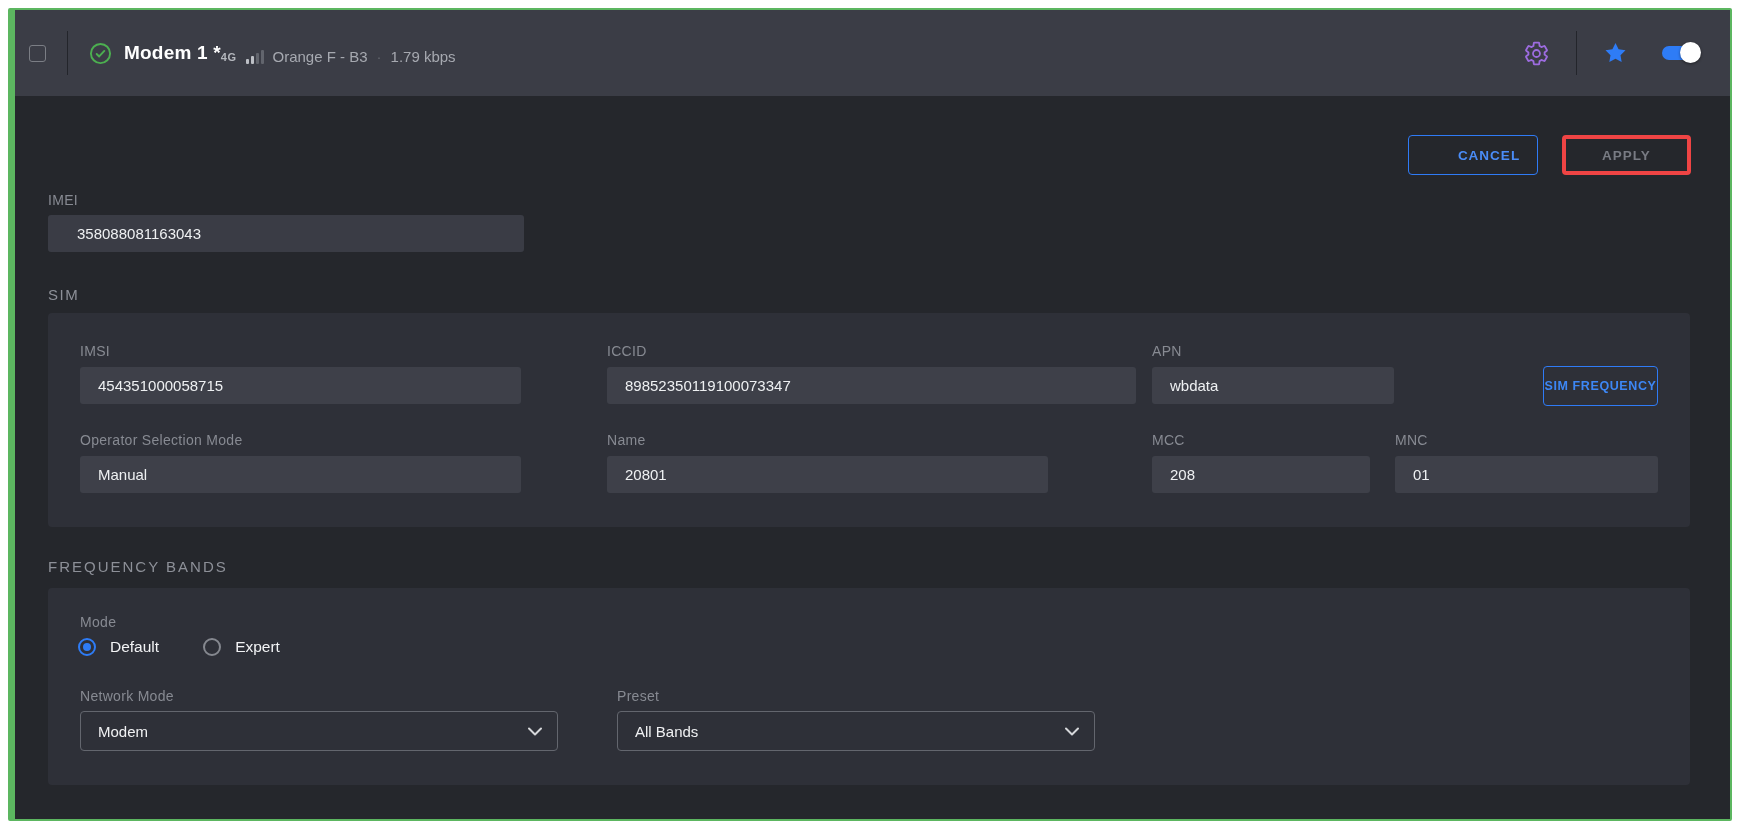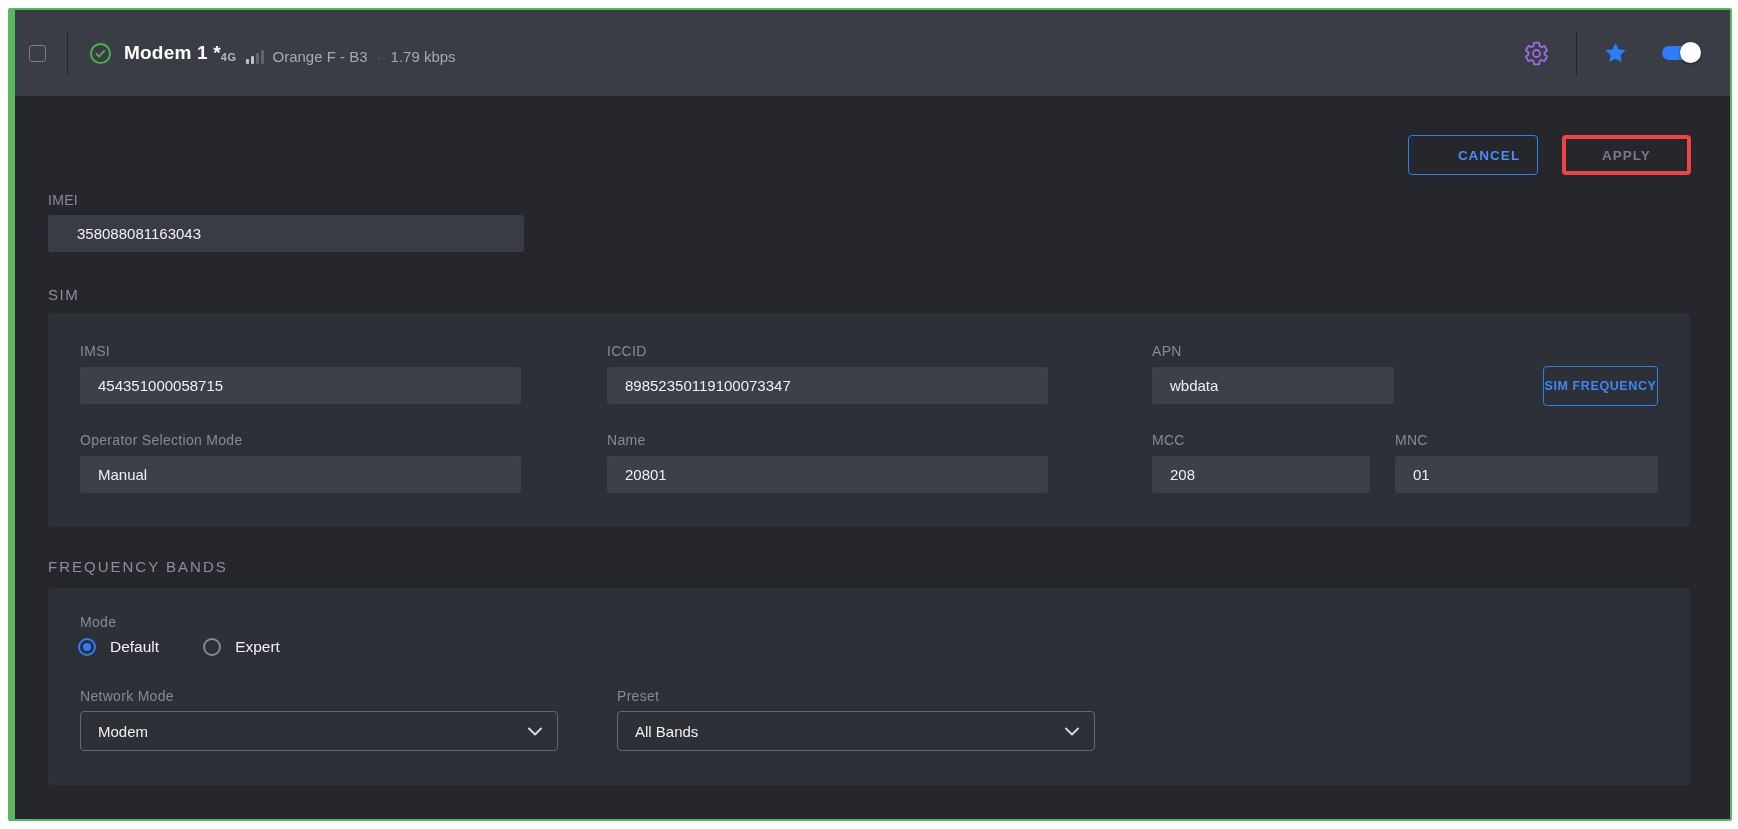--- a/index.html
+++ b/index.html
@@ -158,21 +158,21 @@
   <div class="fld-label" style="left:33px; top:182px;">IMEI</div>
   <input class="txt-input" style="left: 33px; top: 205px; width: 476px; padding-left: 29px;" value="358088081163043">
 
   <div class="section-hd" style="left:33px; top:276px;">SIM</div>
 
   <div class="panel panel-sim">
     <div class="fld-label" style="left:32px; top:30px;">IMSI</div>
     <input class="txt-input" style="left: 32px; top: 54px; width: 441px;" value="454351000058715">
 
     <div class="fld-label" style="left:559px; top:30px;">ICCID</div>
-    <input class="txt-input" style="left: 559px; top: 54px; width: 441px;" value="89852350119100073347">
+    <input class="txt-input" style="left: 559px; top: 54px; width: 529px;" value="89852350119100073347">
 
     <div class="fld-label" style="left:1104px; top:30px;">APN</div>
     <input class="txt-input" style="left: 1104px; top: 54px; width: 242px;" value="wbdata">
 
     <button class="btn-simset">SIM FREQUENCY</button>
 
     <div class="fld-label" style="left:32px; top:119px;">Operator Selection Mode</div>
     <input class="txt-input" style="left: 32px; top: 143px; width: 441px;" value="Manual">
 
     <div class="fld-label" style="left:559px; top:119px;">Name</div>

